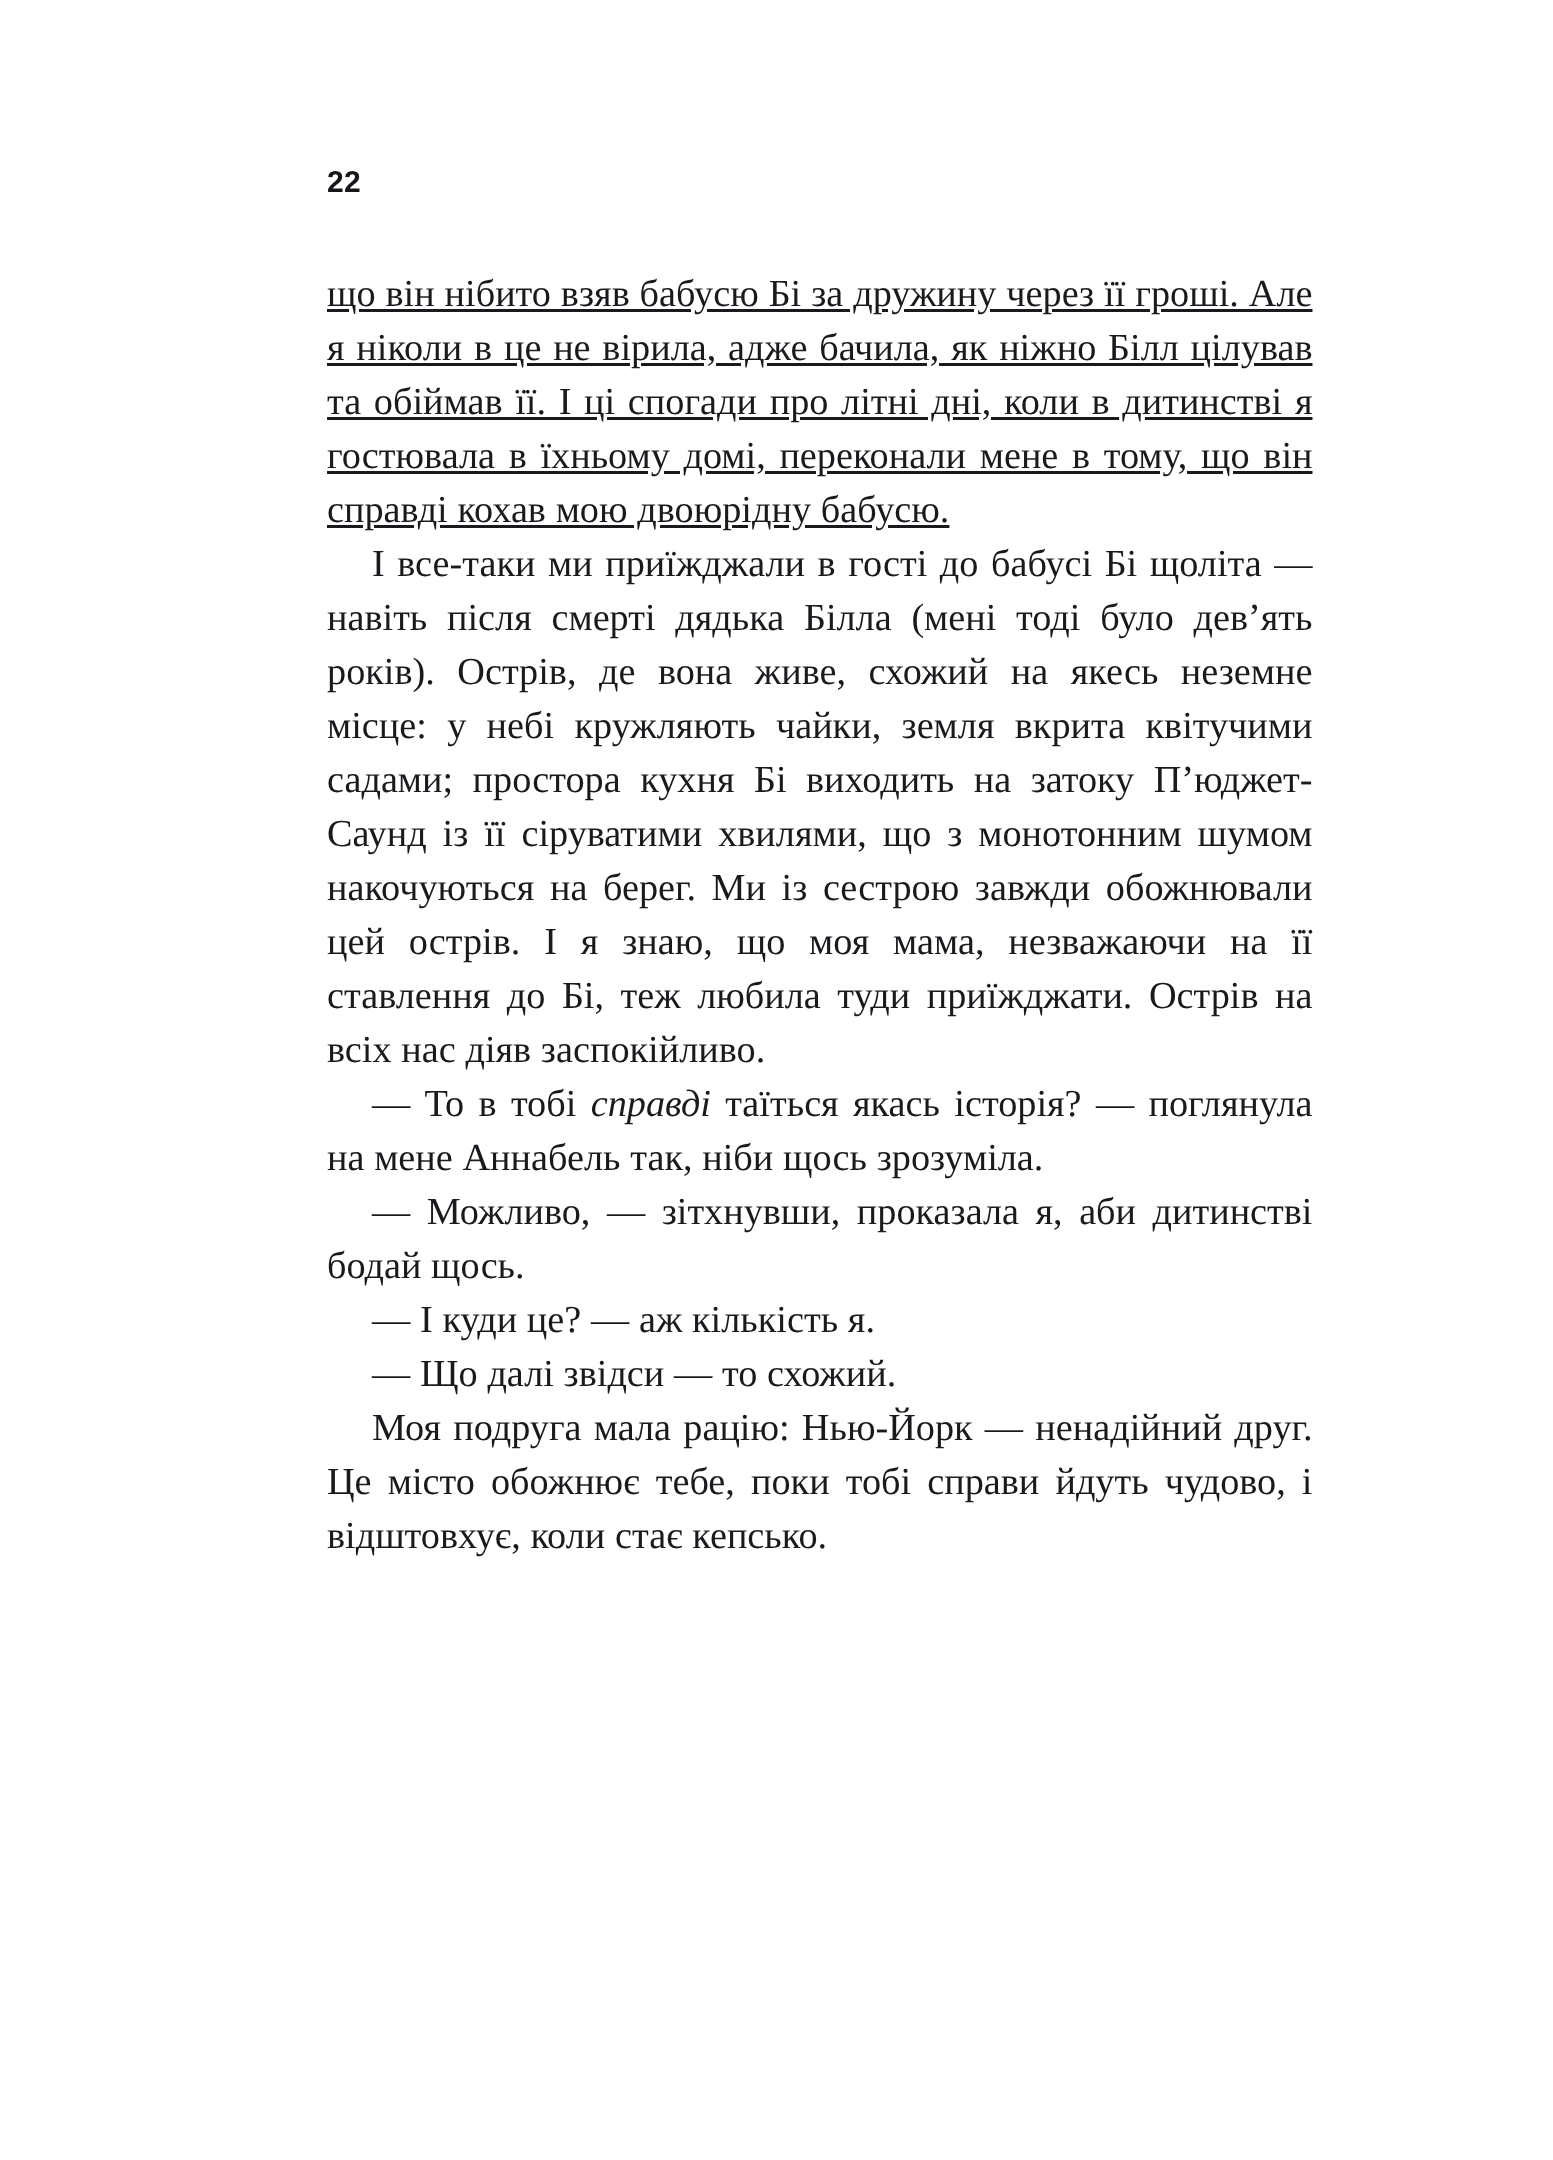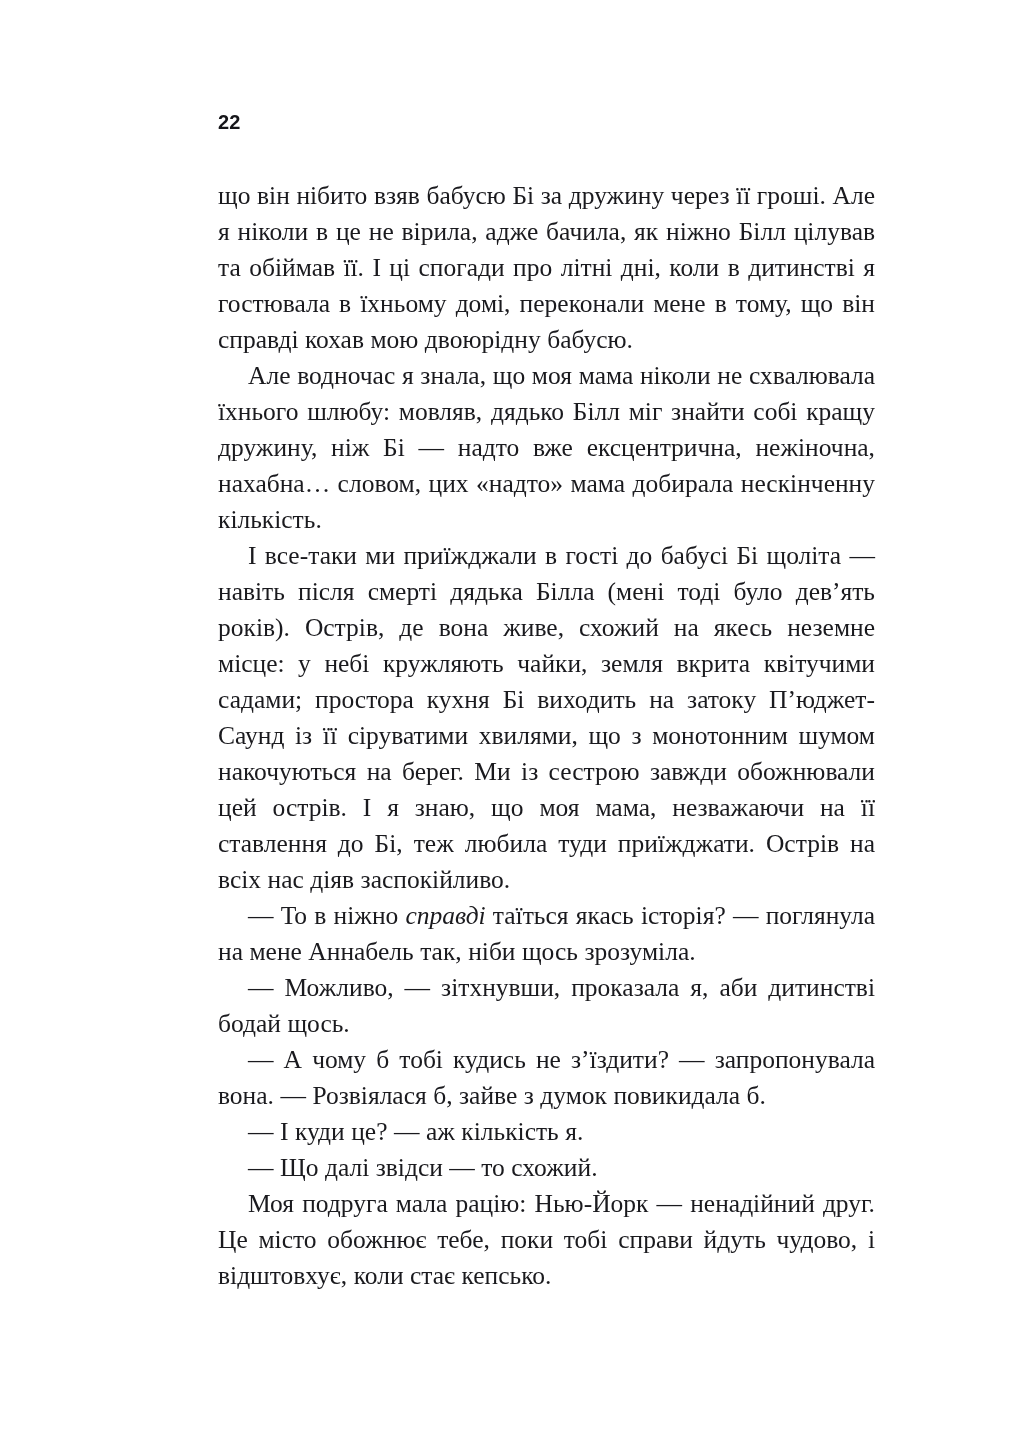--- a/index.html
+++ b/index.html
@@ -46,49 +46,48 @@
     color: #1a1a1e;
     text-align: justify;
     text-align-last: left;
     text-indent: 30px;
     hyphens: manual;
     word-spacing: 0.1px;
   }
 
   .para.first {
     text-indent: 0;
+    text-decoration: underline;
   }
 
   .para em {
     font-style: italic;
     font-family: Liberation Serif, serif;
   }
 </style>
 </head>
 <body>
 
 <div class="page">
 
   <div class="folio">22</div>
 
   <div class="textblock">
 
     <p class="para first">що він нібито взяв бабусю Бі за дружину через її гроші. Але я ніколи в це не вірила, адже бачила, як ніжно Білл цілував та обіймав її. І ці спогади про літні дні, коли в дитинстві я гостювала в їхньому домі, переконали мене в тому, що він справді кохав мою двоюрідну бабусю.</p>
 
-    <p class="para">Але водночас я знала, що моя мама ніколи не схвалювала їхнього шлюбу: мовляв, дядько Білл міг знайти собі кращу дружину, ніж Бі — надто вже ексцентрична, нежіночна, нахабна… словом, цих «надто» мама добирала нескінченну кількість.</p>
 
     <p class="para">І все-таки ми приїжджали в гості до бабусі Бі щоліта — навіть після смерті дядька Білла (мені тоді було дев’ять років). Острів, де вона живе, схожий на якесь неземне місце: у небі кружляють чайки, земля вкрита квітучими садами; простора кухня Бі виходить на затоку П’юджет-Саунд із її сіруватими хвилями, що з монотонним шумом накочуються на берег. Ми із сестрою завжди обожнювали цей острів. І я знаю, що моя мама, незважаючи на її ставлення до Бі, теж любила туди приїжджати. Острів на всіх нас діяв заспокійливо.</p>
 
     <p class="para">
-      <span>— То в ніжно </span><em>справді</em><span> таїться якась історія? — поглянула на мене Аннабель так, ніби щось зрозуміла.</span>
+      <span>— То в тобі </span><em>справді</em><span> таїться якась історія? — поглянула на мене Аннабель так, ніби щось зрозуміла.</span>
     </p>
 
     <p class="para">— Можливо, — зітхнувши, проказала я, аби дитинстві бодай щось.</p>
 
-    <p class="para">— А чому б тобі кудись не з’їздити? — запропонувала вона. — Розвіялася б, зайве з думок повикидала б.</p>
 
     <p class="para">— І куди це? — аж кількість я.</p>
 
     <p class="para">— Що далі звідси — то схожий.</p>
 
     <p class="para">Моя подруга мала рацію: Нью-Йорк — ненадійний друг. Це місто обожнює тебе, поки тобі справи йдуть чудово, і відштовхує, коли стає кепсько.</p>
 
   </div>
 
 </div>

